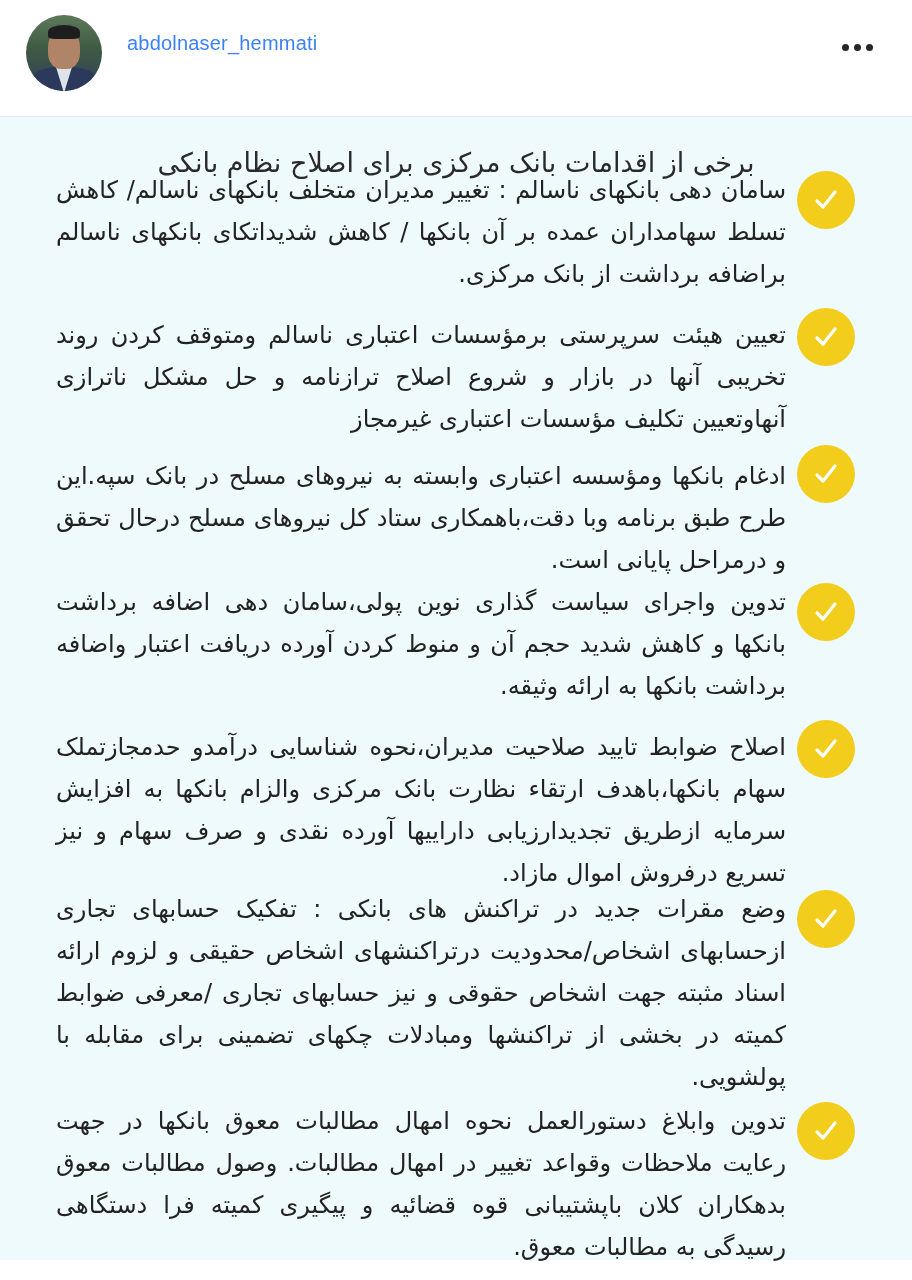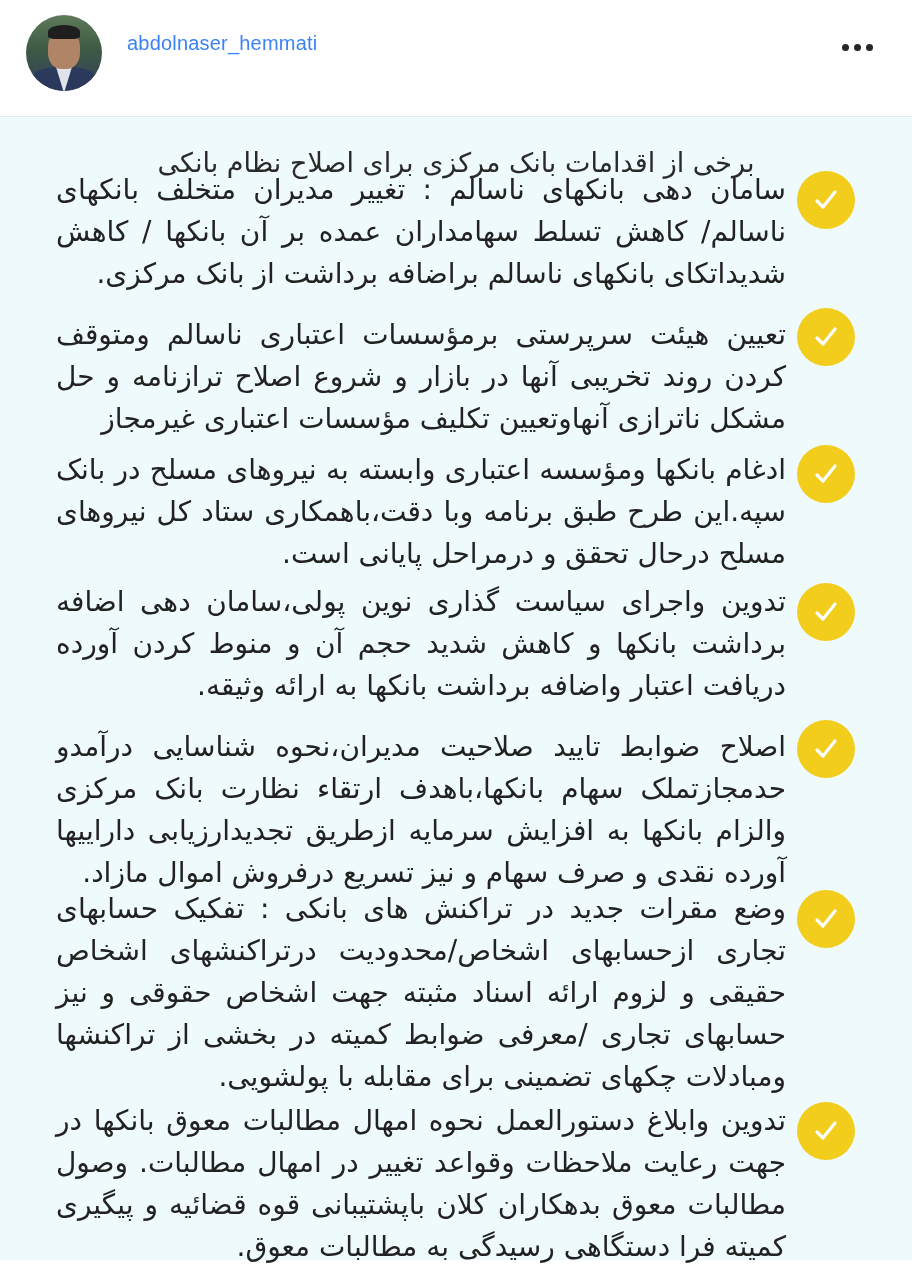--- a/index.html
+++ b/index.html
@@ -58,21 +58,21 @@
       position: absolute; top: 10px; left: 0; width: 912px;
       text-align: center; direction: rtl;
       font-size: 27px; color: #2a2a2a; line-height: 40px; margin-top: 16px;
     }
     .item {
       position: absolute; left: 0; width: 912px;
     }
     .item .text {
       position: absolute; right: 126px; left: 56px;
       direction: rtl; text-align: justify; text-align-last: right;
-      font-size: 28px; line-height: 42px; color: #222222;
+      font-size: 24px; line-height: 42px; color: #222222;
     }
     .check {
       position: absolute; left: 797px;
       width: 58px; height: 58px; border-radius: 50%;
       background: #f2cd1c;
       display: flex; align-items: center; justify-content: center;
     }
     .check svg { width: 30px; height: 30px; }
   </style>
 </head>
@@ -113,21 +113,21 @@
     </div>
     <div class="text" style="top:8px">تعیین هیئت سرپرستی برمؤسسات اعتباری ناسالم ومتوقف کردن روند تخریبی آنها در بازار و شروع اصلاح ترازنامه و حل مشکل ناترازی آنهاوتعیین تکلیف مؤسسات اعتباری غیرمجاز</div>
   </div>
 
   <div class="item" style="top:326px">
     <div class="check" style="top:2px">
       <svg viewBox="0 0 30 30">
           <path d="M6 16 L12 22 L24 7" fill="none" stroke="#ffffff" stroke-width="3.2" stroke-linecap="round" stroke-linejoin="round"></path>
         </svg>
     </div>
-    <div class="text" style="top:6px">ادغام بانکها ومؤسسه اعتباری وابسته به نیروهای مسلح در بانک سپه.این طرح طبق برنامه وبا دقت،باهمکاری ستاد کل نیروهای مسلح درحال تحقق و درمراحل پایانی است.</div>
+    <div class="text" style="top:12px">ادغام بانکها ومؤسسه اعتباری وابسته به نیروهای مسلح در بانک سپه.این طرح طبق برنامه وبا دقت،باهمکاری ستاد کل نیروهای مسلح درحال تحقق و درمراحل پایانی است.</div>
   </div>
 
   <div class="item" style="top:464px">
     <div class="check" style="top:2px">
       <svg viewBox="0 0 30 30">
           <path d="M6 16 L12 22 L24 7" fill="none" stroke="#ffffff" stroke-width="3.2" stroke-linecap="round" stroke-linejoin="round"></path>
         </svg>
     </div>
     <div class="text" style="top:0">تدوین واجرای سیاست گذاری نوین پولی،سامان دهی اضافه برداشت بانکها و کاهش شدید حجم آن و منوط کردن آورده دریافت اعتبار واضافه برداشت بانکها به ارائه وثیقه.</div>
   </div>

